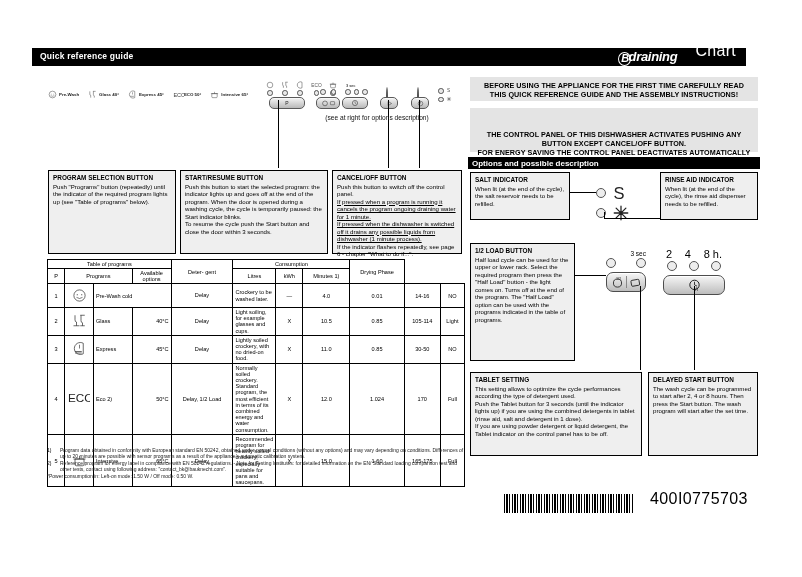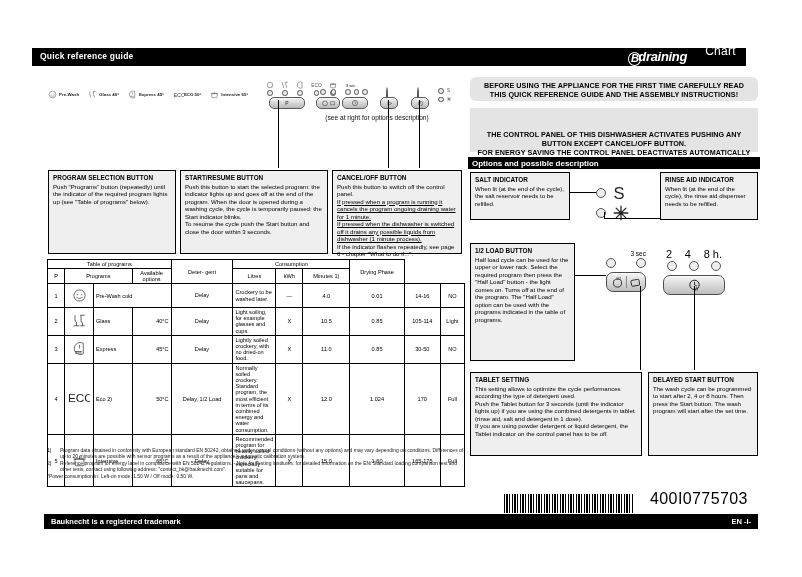--- a/index.html
+++ b/index.html
@@ -5,21 +5,21 @@
   html,body{margin:0;padding:0;background:#ffffff;}
   body{width:802px;height:577px;overflow:hidden;font-family:"Liberation Sans",sans-serif;color:#000;}
   .page{position:relative;width:802px;height:577px;background:#fff;}
 
   
   .topbar{position:absolute;left:32px;top:48px;width:714px;height:18px;background:#000;}
   .topbar .ttl{position:absolute;left:8px;top:3px;color:#fff;font-size:8.5px;font-weight:bold;letter-spacing:.2px;}
   .brandwrap{position:absolute;right:0px;top:0px;height:18px;display:flex;align-items:center;}
   .brand{display:inline-block;color:#fff;font-size:13px;font-weight:bold;font-style:italic;padding:0 6px;letter-spacing:-.3px;}
   .brand .oval{display:inline-block;border:1.6px solid #fff;border-radius:50%;width:11px;height:12px;line-height:11px;text-align:center;margin-right:-3px;position:relative;top:1px;font-size:11px;}
-  .chartword{display:inline-block;color:#fff;font-size:12px;font-weight:normal;padding:0 10px 12px 12px;letter-spacing:.3px;}
+  .chartword{display:inline-block;color:#fff;font-size:16px;font-weight:normal;padding:0 10px 12px 12px;letter-spacing:.3px;}
 
   .botbar{position:absolute;left:44px;top:514px;width:714px;height:15px;background:#000;}
   .botbar .l{position:absolute;left:7px;top:2.5px;color:#fff;font-size:7.5px;font-weight:bold;}
   .botbar .r{position:absolute;right:7px;top:2.5px;color:#fff;font-size:7.5px;font-weight:bold;}
 
   
   .legend{position:absolute;left:48px;top:90px;display:flex;align-items:center;gap:9px;}
   .legitem{display:flex;align-items:center;gap:2px;}
   .legitem .lbl{font-size:4.4px;font-weight:bold;color:#222;white-space:nowrap;}
   .glyph{width:9px;height:9px;position:relative;}
@@ -269,21 +269,21 @@
   </div>
 
   <div class="box" style="left:332px;top:170px;width:130px;height:84px;">
     <h4>CANCEL/OFF BUTTON</h4>
     <p>Push this button to switch off the control panel.</p>
     <p class="u">If pressed when a program is running it cancels the program ongoing draining water for 1 minute.</p>
     <p class="u">If pressed when the dishwasher is switched off it drains any possible liquids from dishwasher (1 minute process).</p>
     <p>If the indicator flashes repeatedly, see page 6 - chapter "What to do if...".</p>
   </div>
 
-  <div class="warn" style="left:470px;top:77px;width:288px;height:24px;border-radius:6px;">
+  <div class="warn" style="left:470px;top:77px;width:288px;height:24px;">
     <p>BEFORE USING THE APPLIANCE FOR THE FIRST TIME CAREFULLY READ THIS QUICK REFERENCE GUIDE AND THE ASSEMBLY INSTRUCTIONS!</p>
   </div>
   <div class="warn" style="left:470px;top:108px;width:288px;height:44px;white-space:pre-line;">
     <p>THE CONTROL PANEL OF THIS DISHWASHER ACTIVATES PUSHING ANY BUTTON EXCEPT CANCEL/OFF BUTTON.
 FOR ENERGY SAVING THE CONTROL PANEL DEACTIVATES AUTOMATICALLY AFTER 20 SECONDS IF NO CYCLE HAS STARTED.</p>
   </div>
 
   <div class="secbar" style="left:468px;top:157px;width:292px;height:12px;">
     <span>Options and possible description</span>
   </div>
@@ -500,18 +500,14 @@
     <div>
       <span class="n">2)</span>
       <span class="t">Reference program for energy label in compliance with EN 50242 regulations. - Note for Testing Institutes: for detailed information on the EN/ Standard loading comparison test and other tests, contact using following address: "contact_bk@bauknecht.com".</span>
     </div>
     <div class="pw">*Power consumption in: Left-on mode: 1.50 W / Off mode: 0.50 W.</div>
   </div>
 
   <div class="barcode"></div>
   <div class="codeno">400I0775703</div>
 
-  <div class="botbar">
-    <span class="l">Bauknecht is a registered trademark</span>
-    <span class="r">EN -I-</span>
-  </div>
 
 </div>
 
 </body></html>

